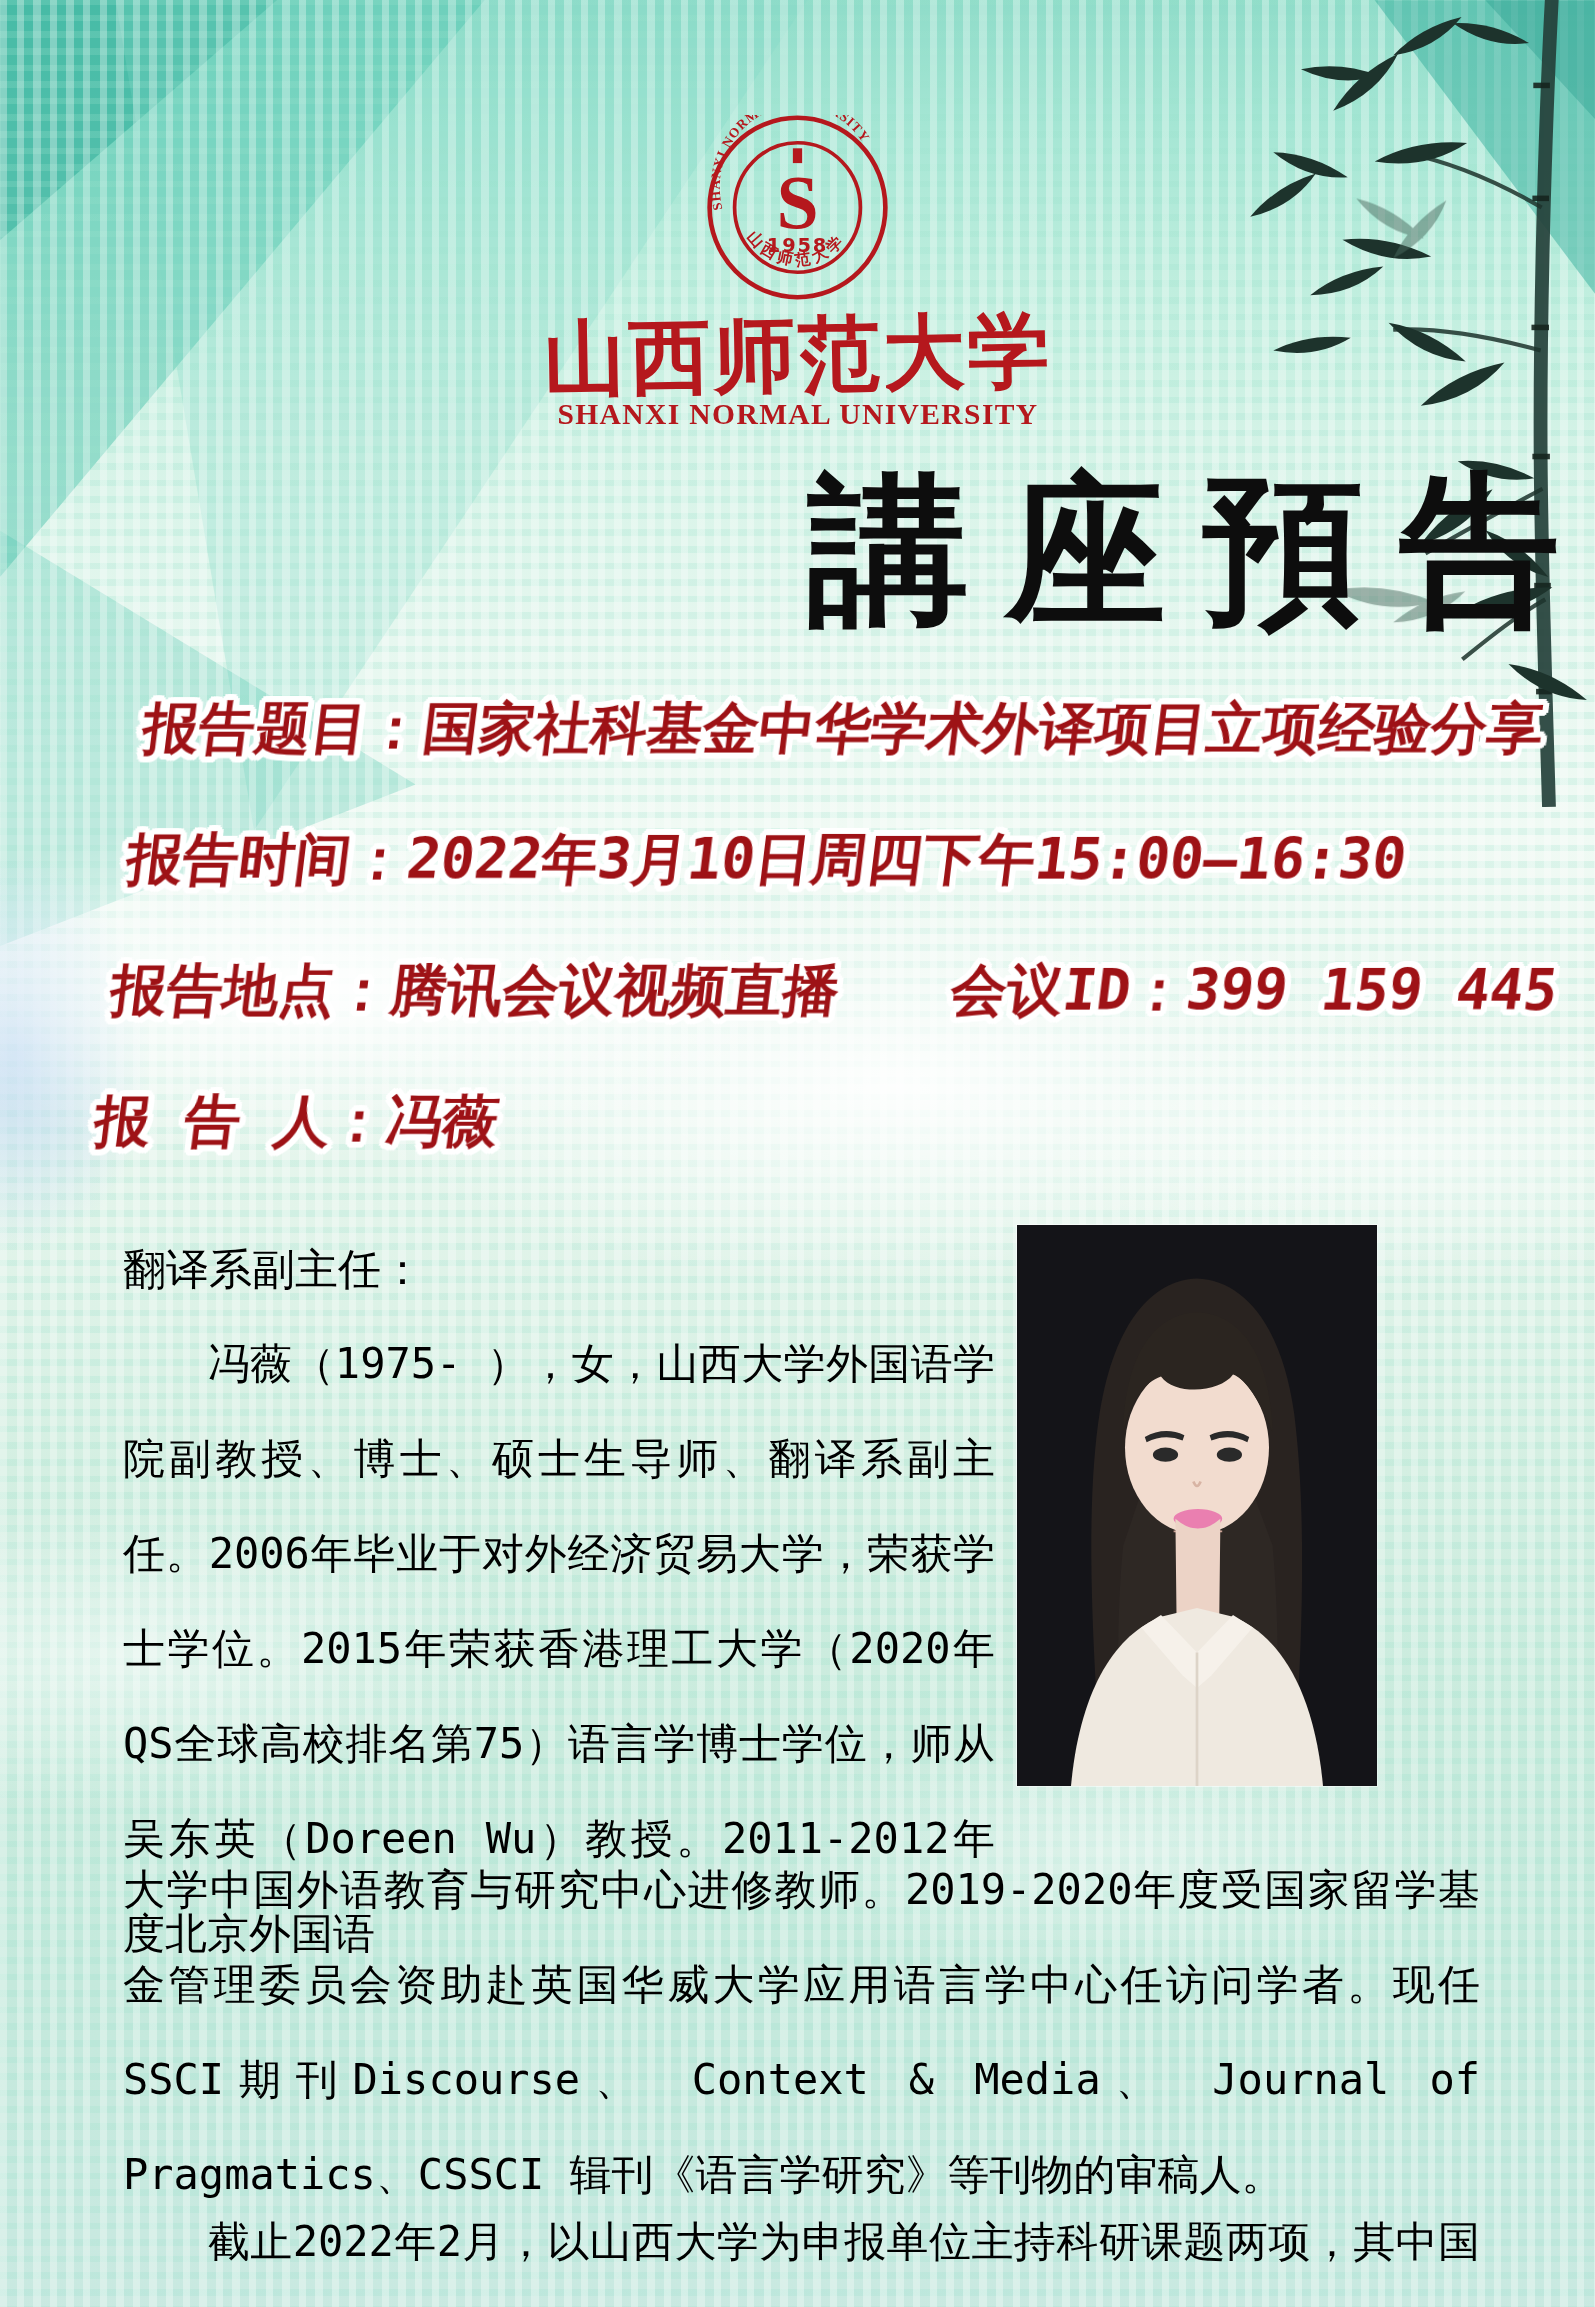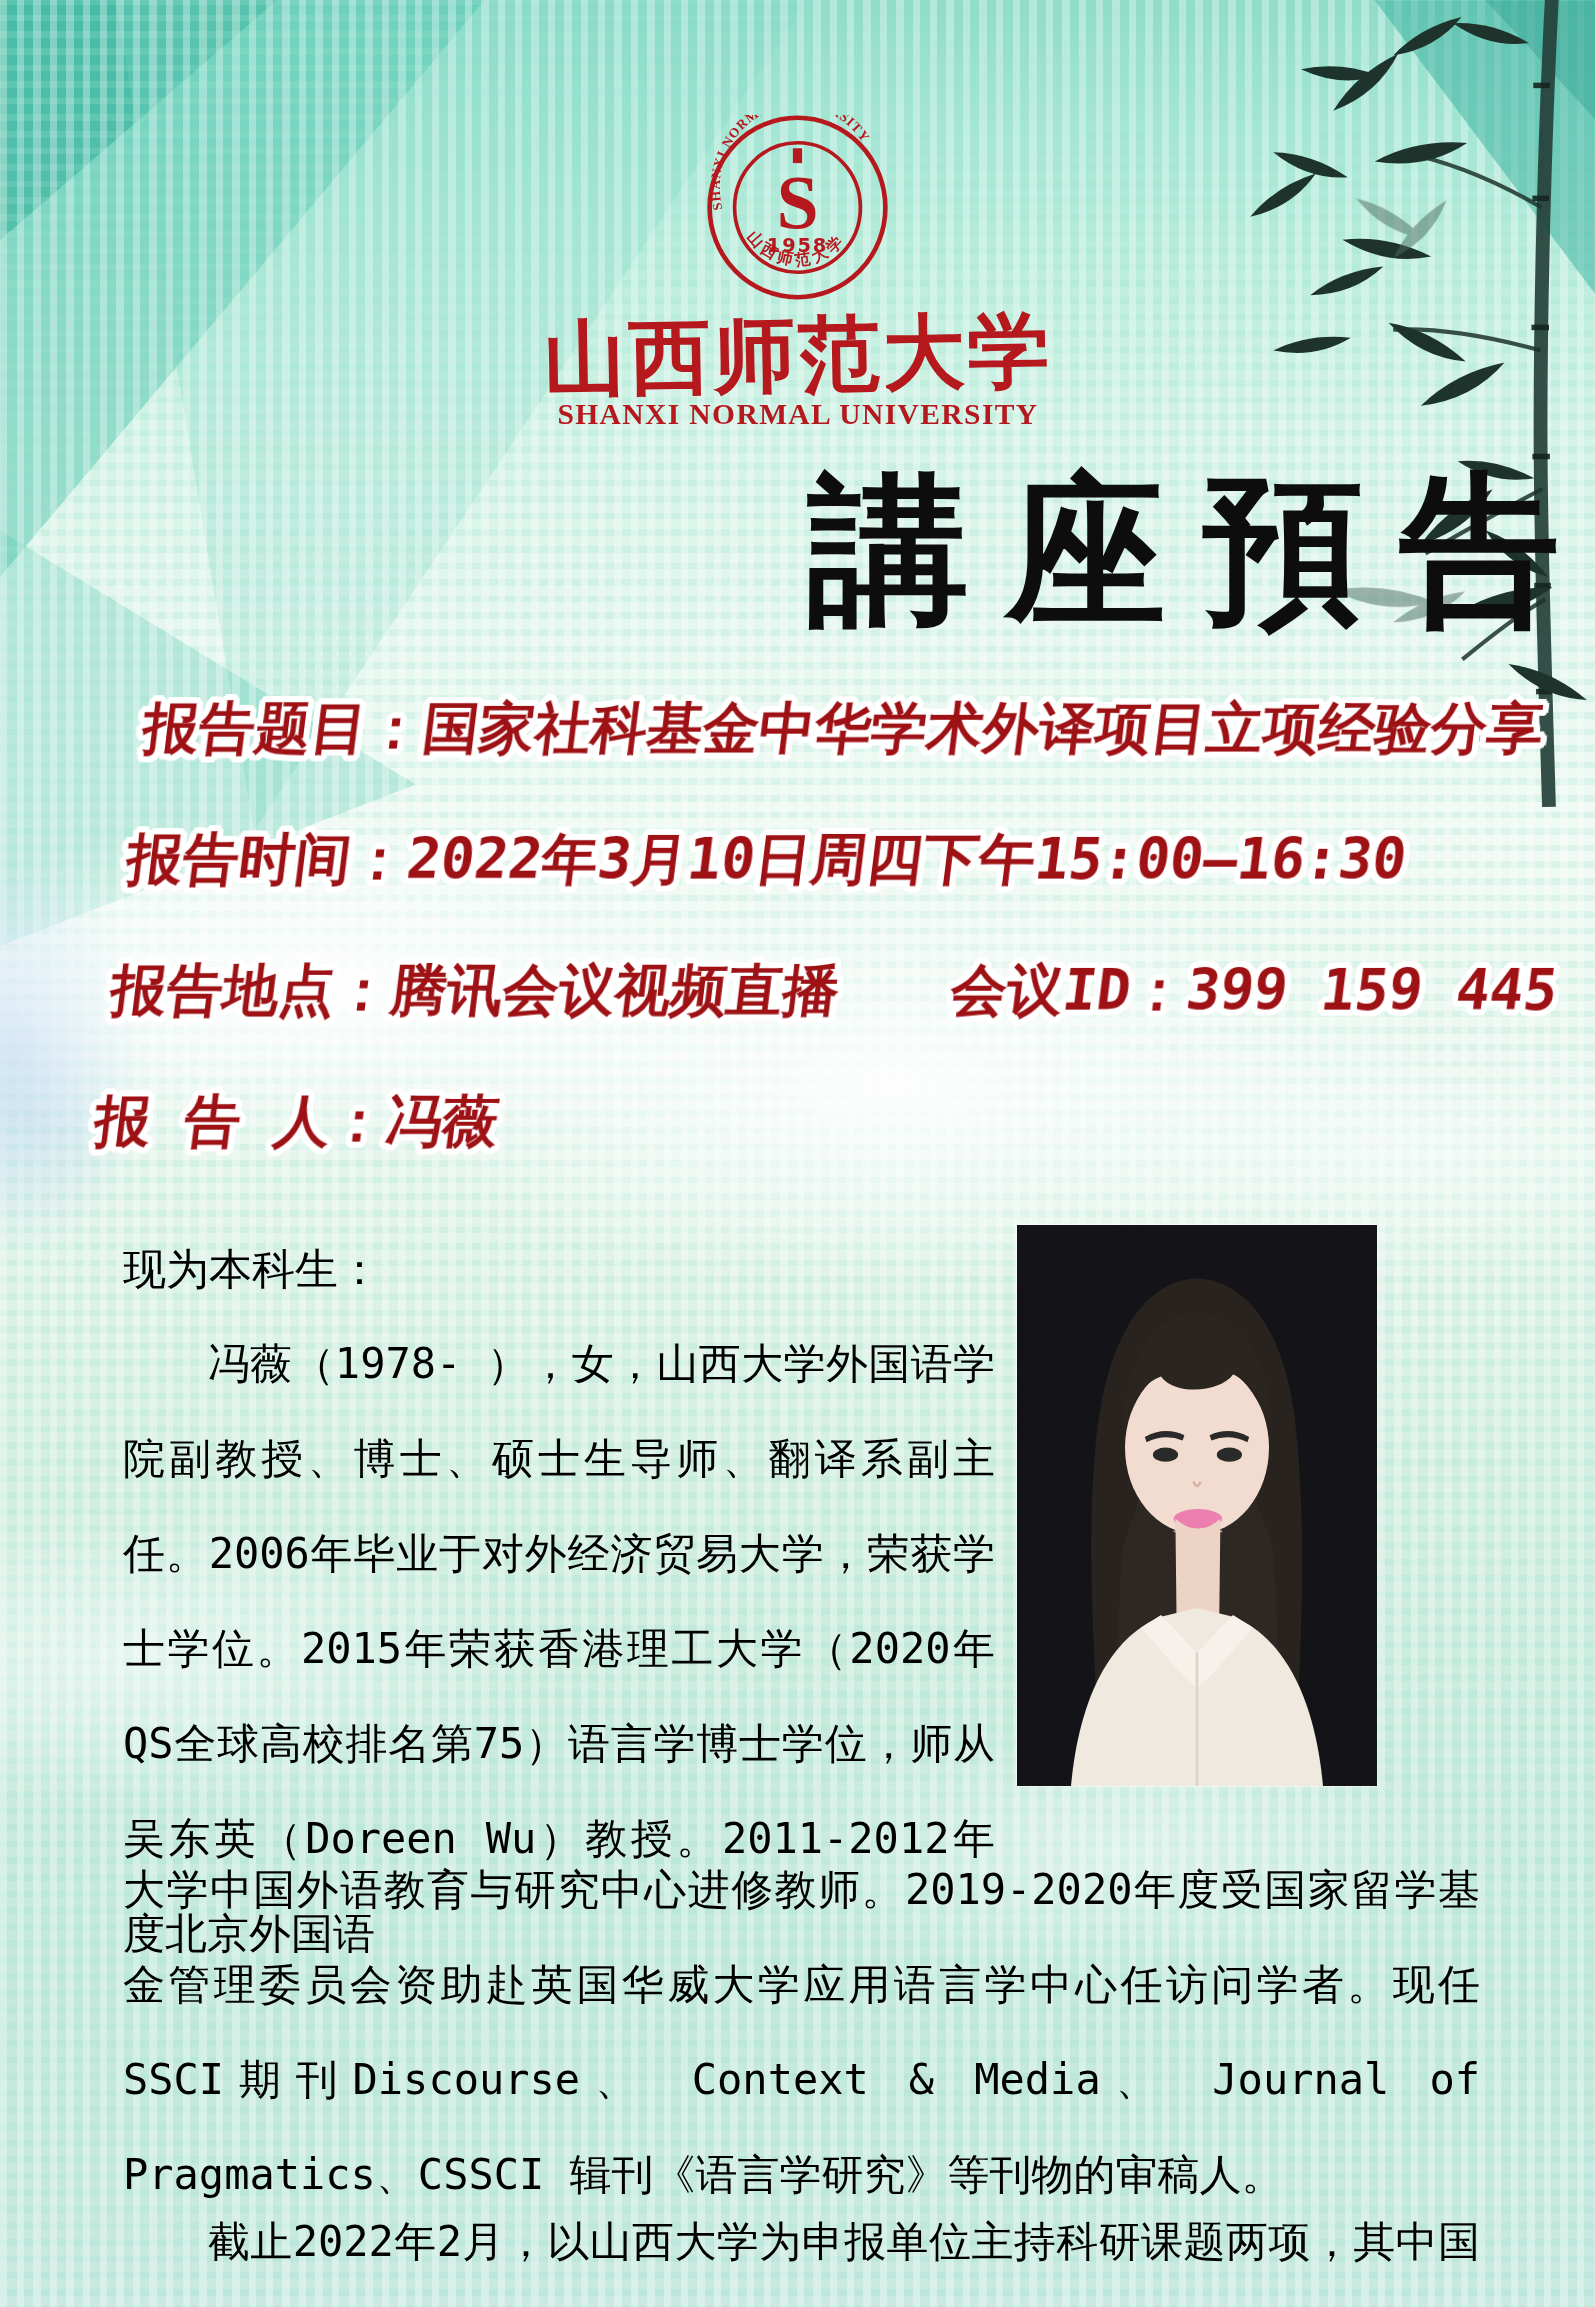--- a/index.html
+++ b/index.html
@@ -181,22 +181,22 @@
 
   <div class="main-title">講座預告</div>
 
   <div class="info-block">
     <div class="info-line">报告题目：国家社科基金中华学术外译项目立项经验分享</div>
     <div class="info-line">报告时间：2022年3月10日周四下午15:00—16:30</div>
     <div class="info-line">报告地点：腾讯会议视频直播　　会议ID：399 159 445</div>
     <div class="info-line">报 告 人：冯薇</div>
   </div>
 
-  <div class="body-text bio-heading">现为本科生：</div>
-  <div class="body-text para1a">　　冯薇（1978- ），女，山西大学外国语学院副教授、博士、硕士生导师、翻译系副主任。2006年毕业于对外经济贸易大学，荣获学士学位。2015年荣获香港理工大学（2020年QS全球高校排名第75）语言学博士学位，师从吴东英（Doreen Wu）教授。2011-2012年度北京外国语</div>
+  <div class="body-text bio-heading">翻译系副主任：</div>
+  <div class="body-text para1a">　　冯薇（1975- ），女，山西大学外国语学院副教授、博士、硕士生导师、翻译系副主任。2006年毕业于对外经济贸易大学，荣获学士学位。2015年荣获香港理工大学（2020年QS全球高校排名第75）语言学博士学位，师从吴东英（Doreen Wu）教授。2011-2012年度北京外国语</div>
   <div class="body-text para1b">大学中国外语教育与研究中心进修教师。2019-2020年度受国家留学基金管理委员会资助赴英国华威大学应用语言学中心任访问学者。现任SSCI期刊Discourse、 Context &amp; Media、 Journal of Pragmatics、CSSCI 辑刊《语言学研究》等刊物的审稿人。</div>
   <div class="body-text para2">　　截止2022年2月，以山西大学为申报单位主持科研课题两项，其中国家社科基金中华学术外译项目两项，省部级课题四项，科研经费超50万元。公开发表学术论文15篇，其中 SSCI（2 区及 3 区）第一作者论文3篇，CSSCI第一作者论文4篇， 熟悉英文学术写作的国际规范与发表流程。2017年于全球第一大学术出版社施普林格出版英文专著一部（独著），2020年3月于施普林格出版社再次出版英文译著一部（唯一译者）， 25万字。现为本科生、硕士研究生讲授《翻译理论与实践》、《跨文化交际》、《社会语言学》、《英语国家概况》等课程。研究方向为语用学、跨文化交际等。</div>
 
   <div class="photo">
     <svg viewBox="0 0 400 630" preserveAspectRatio="none">
       <rect width="400" height="630" fill="#141418"></rect>
       <path d="M95,630 C80,430 78,300 92,210 C108,110 150,62 200,60 C252,62 294,112 308,212 C320,310 320,440 306,630 Z" fill="#292320"></path>
       <path d="M116,630 C110,500 112,420 118,360 L138,300 L262,300 L284,360 C290,430 292,510 286,630 Z" fill="#2e2824"></path>
       <ellipse cx="200" cy="250" rx="80" ry="97" fill="#f2dccf"></ellipse>
       <path d="M118,232 C120,150 150,100 200,98 C252,100 282,152 284,232 C266,190 252,172 240,168

